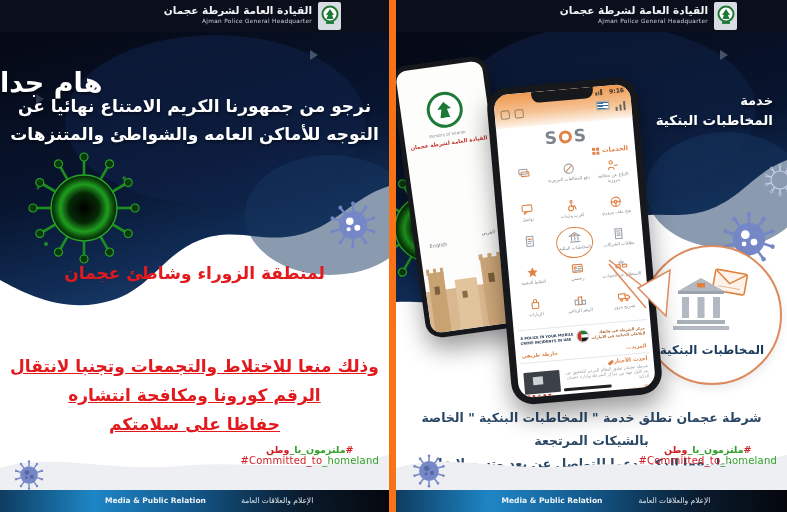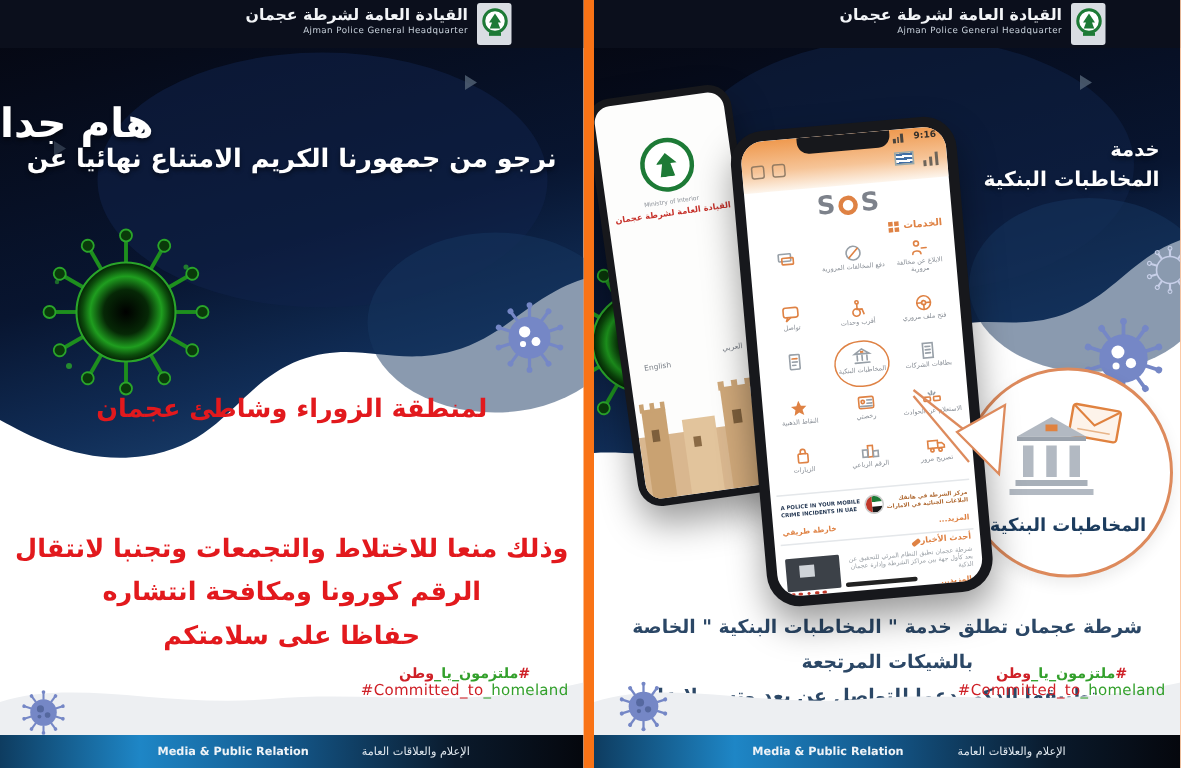--- a/index.html
+++ b/index.html
@@ -20,21 +20,21 @@
   
   .waveTop{position:absolute;left:0;top:0;z-index:1;}
 
   .playTri{position:absolute;width:0;height:0;border-top:5px solid transparent;border-bottom:5px solid transparent;border-left:8px solid #5a6a7c;opacity:.75;z-index:2;}
 
   
   .lp-heading{position:absolute;top:44px;left:0;right:0;text-align:left;color:#fff;font-size:27px;font-weight:bold;z-index:3;text-shadow:0 2px 3px rgba(0,0,0,.45);margin-top:23px;}
   .lp-intro{position:absolute;top:92px;left:4px;right:4px;text-align:center;color:#fff;font-size:17px;font-weight:bold;line-height:28px;z-index:3;text-shadow:0 2px 3px rgba(0,0,0,.45);}
   .red-block{position:absolute;left:6px;right:6px;text-align:center;color:#e2191d;font-weight:bold;z-index:3;}
   #red1{top:260px;font-size:17px;line-height:27px;}
-  #red2{top:352px;font-size:17px;line-height:29px;}
+  #red2{top:352px;font-size:17px;line-height:29px;text-decoration:underline;}
 
   
   .svc-title{position:absolute;top:92px;right:14px;text-align:right;color:#fff;font-weight:bold;z-index:3;text-shadow:0 2px 3px rgba(0,0,0,.4);}
   .svc-title .l1{font-size:13px;line-height:18px;}
   .svc-title .l2{font-size:13.5px;line-height:20px;}
   .rp-desc{position:absolute;top:406px;left:4px;right:4px;text-align:center;color:#2b4766;font-size:12.5px;font-weight:600;line-height:23px;z-index:3;}
 
   
   .phone{position:absolute;background:#17181c;box-shadow:0 12px 24px rgba(0,0,0,.4);z-index:5;}
   #backPhone{left:12px;top:60px;width:97px;height:274px;border-radius:16px;padding:5px;transform:rotate(-8deg);z-index:4;}
@@ -151,20 +151,21 @@
           </svg>
       </div>
     </div>
 
     <div class="playTri" style="left:36px;top:94px;opacity:.45;"></div>
     <div class="playTri" style="left:310px;top:50px;"></div>
 
     <div class="lp-heading" dir="rtl">هام جدا</div>
     <div class="lp-intro" dir="rtl">
       <div>نرجو من جمهورنا الكريم الامتناع نهائيا عن</div>
+      <div>التوجه للأماكن العامه والشواطئ والمتنزهات</div>
     </div>
 
     <div class="virus" style="left:24px;top:148px;z-index:2;">
         <svg width="120" height="120" viewBox="0 0 120 120">
           <defs>
             <radialGradient id="gvx">
               <stop offset="0" stop-color="#000"></stop>
               <stop offset="0.45" stop-color="#062806"></stop>
               <stop offset="0.72" stop-color="#1f9e1f"></stop>
               <stop offset="0.88" stop-color="#0c4d0c"></stop>

